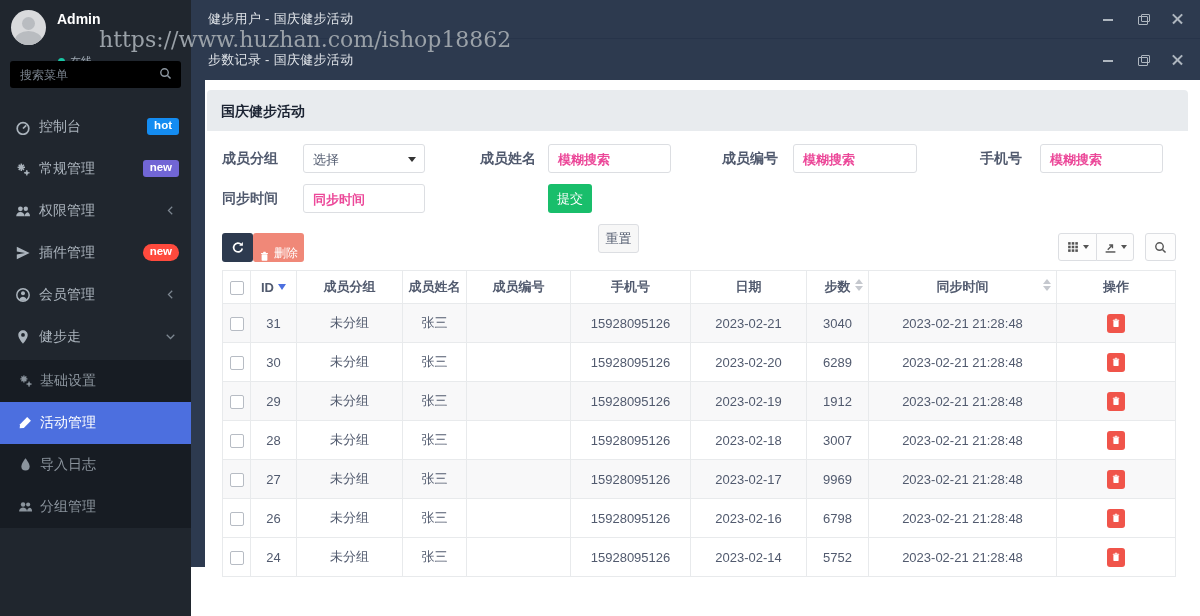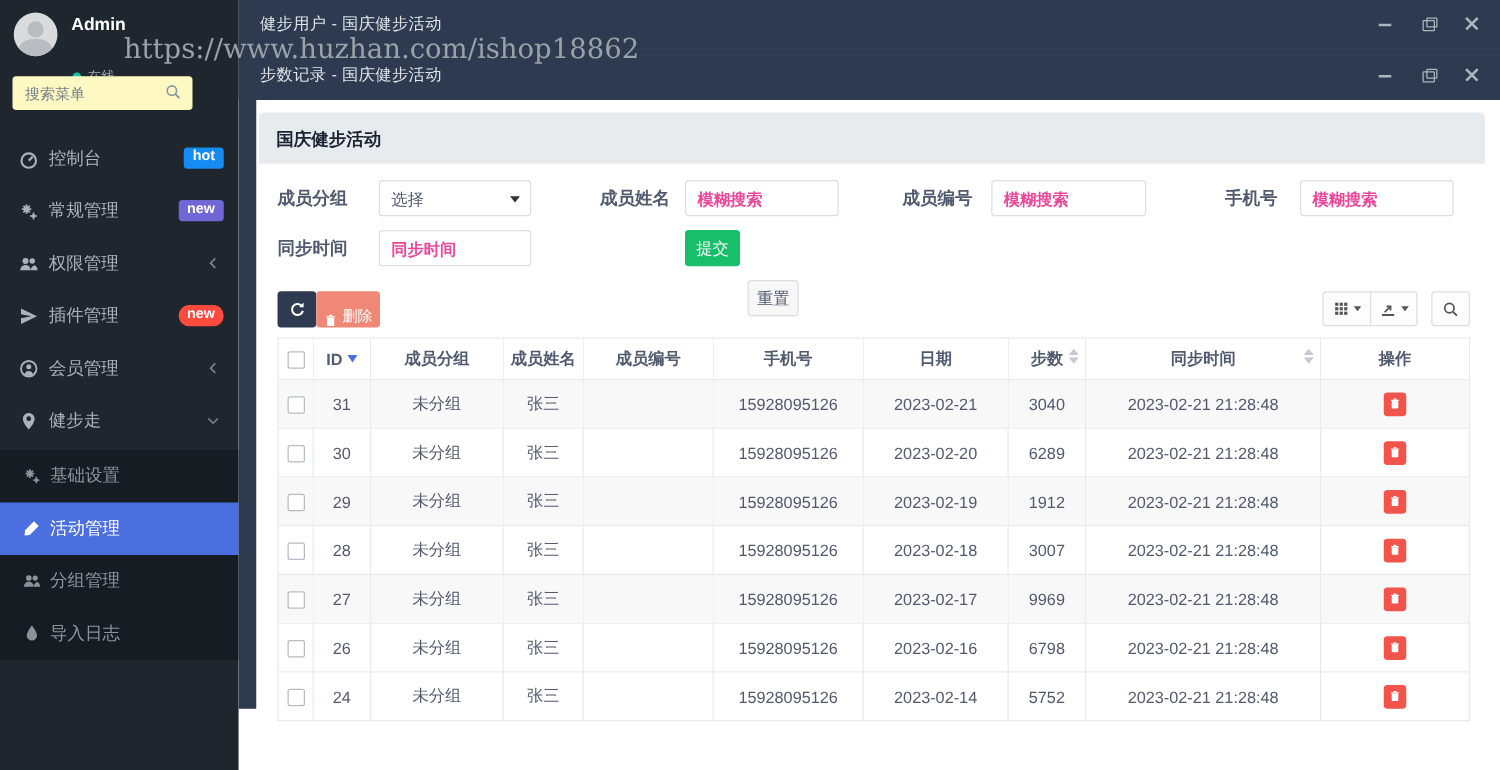--- a/index.html
+++ b/index.html
@@ -9,21 +9,21 @@
   
   #sidebar { position:absolute; left:0; top:0; width:191px; height:616px; background:var(--sidebar-bg); }
   #profile { position:relative; height:58px; }
   #avatar { position:absolute; left:11px; top:10px; width:35px; height:35px; border-radius:50%;
     background:#d9dadc; overflow:hidden; }
   #avatar .head { position:absolute; left:11px; top:7px; width:13px; height:13px; border-radius:50%; background:#b9bcc0;}
   #avatar .body { position:absolute; left:4px; top:21px; width:27px; height:18px; border-radius:50%; background:#b9bcc0;}
   #admin-name { position:absolute; left:57px; top:11px; font-size:14px; font-weight:bold; color:#fff; }
   #status { position:absolute; left:58px; top:31px; font-size:11px; color:#9fa9b3;margin-top:23px; }
   #status .dot { display:inline-block; width:7px; height:7px; border-radius:50%; background:#18c5a3; margin-right:5px; }
-  #menu-search { position:absolute; left:10px; top:61px; width:144px; height:27px; background:#fef9c3;
+  #menu-search { position:absolute; left:10px; top:61px; width:171px; height:27px; background:#000000;
     border-radius:3px; border:none; }
   #menu-search .ph { position:absolute; left:10px; top:6px; font-size:12px; color:#79828d; }
   #menu-search .sic { position:absolute; right:9px; top:6px; color:#8d97a1; }
   .nav { position:absolute; left:0; width:191px; }
   #main-nav { top:106px; }
   .nav-item { position:relative; height:42px; color:#aab3bc; font-size:14px; cursor:pointer; }
   .nav-item .ic { position:absolute; left:15px; top:13px; width:16px; height:16px; }
   .nav-item .lbl { position:absolute; left:39px; top:12px; }
   .badge { position:absolute; right:12px; top:12px; font-size:11.5px; font-weight:bold; color:#fff;
     padding:2px 7px 3px; border-radius:3px; line-height:1; }
@@ -224,35 +224,35 @@
         <span class="ic">
           <svg width="15" height="15" viewBox="0 0 16 16" fill="currentColor">
             <path d="M9.8 2.2l4 4L6.2 13.8 1.8 14.2 2.2 9.8z"></path>
           </svg>
         </span>
         <span class="lbl">活动管理</span>
       </div>
       <div class="nav-item">
         <span class="ic">
           <svg width="15" height="15" viewBox="0 0 16 16" fill="currentColor">
+            <path d="M8 1.4S3.6 7 3.6 10a4.4 4.4 0 0 0 8.8 0C12.4 7 8 1.4 8 1.4z"></path>
+          </svg>
+        </span>
+        <span class="lbl">导入日志</span>
+      </div>
+      <div class="nav-item">
+        <span class="ic">
+          <svg width="15" height="15" viewBox="0 0 16 16" fill="currentColor">
             <circle cx="5.4" cy="5.8" r="2.4"></circle>
             <circle cx="10.8" cy="5.8" r="2.2"></circle>
             <path d="M1.2 13.2c0-2.4 1.9-4.2 4.2-4.2s4.2 1.8 4.2 4.2z"></path>
             <path d="M9.6 13.2c.1-2 1.3-3.6 3-4 1.5.5 2.4 1.9 2.4 4z"></path>
           </svg>
         </span>
         <span class="lbl">分组管理</span>
-      </div>
-      <div class="nav-item">
-        <span class="ic">
-          <svg width="15" height="15" viewBox="0 0 16 16" fill="currentColor">
-            <path d="M8 1.4S3.6 7 3.6 10a4.4 4.4 0 0 0 8.8 0C12.4 7 8 1.4 8 1.4z"></path>
-          </svg>
-        </span>
-        <span class="lbl">导入日志</span>
       </div>
     </div>
 </div>
 
 <div id="titlebar-1" class="titlebar">
   <span class="ttl">健步用户 - 国庆健步活动</span>
   <span class="win-controls">
     <span class="wc min"></span>
     <span class="wc max"></span>
     <span class="wc close"></span>

